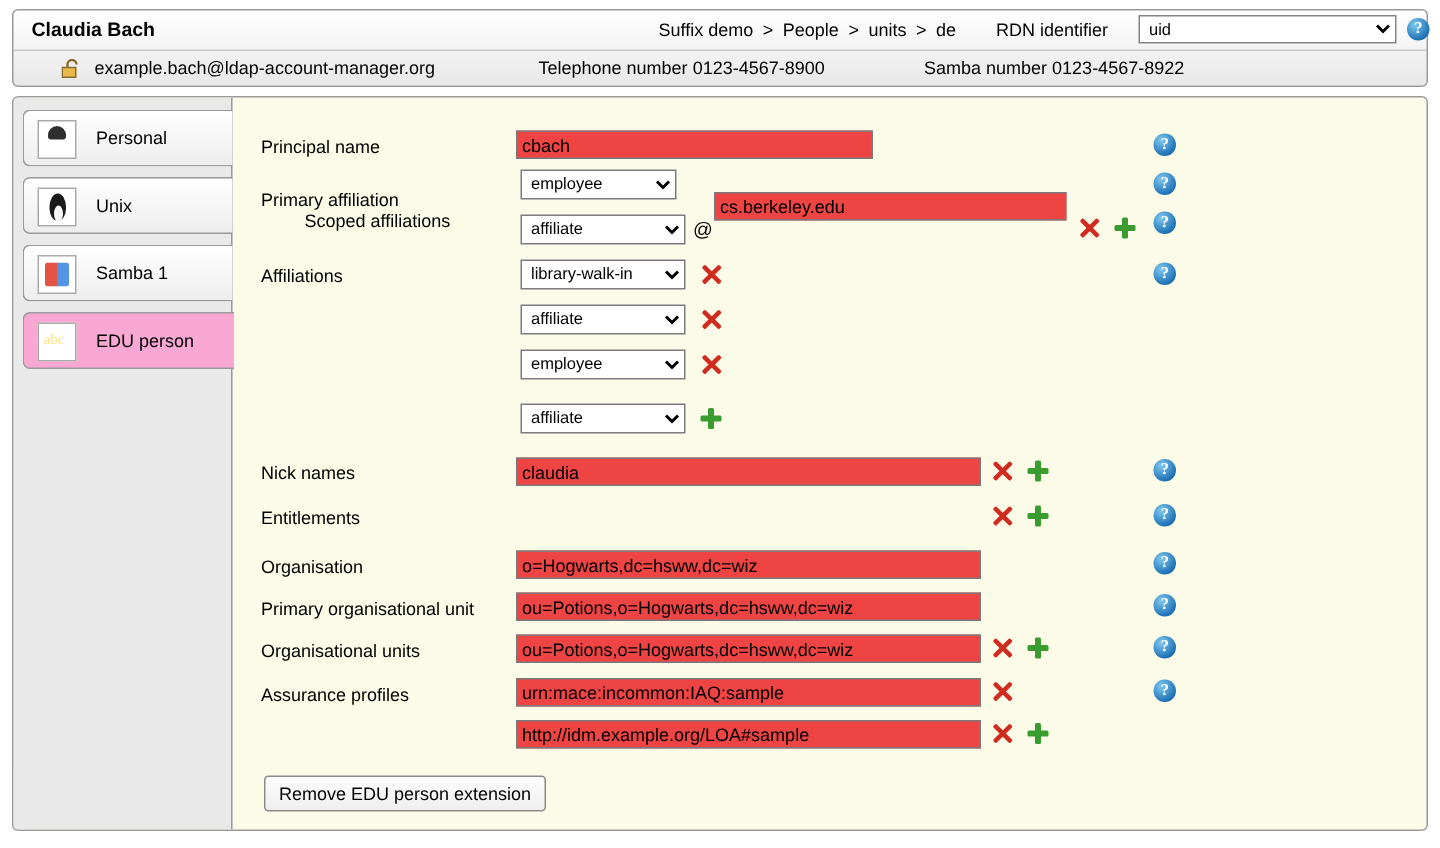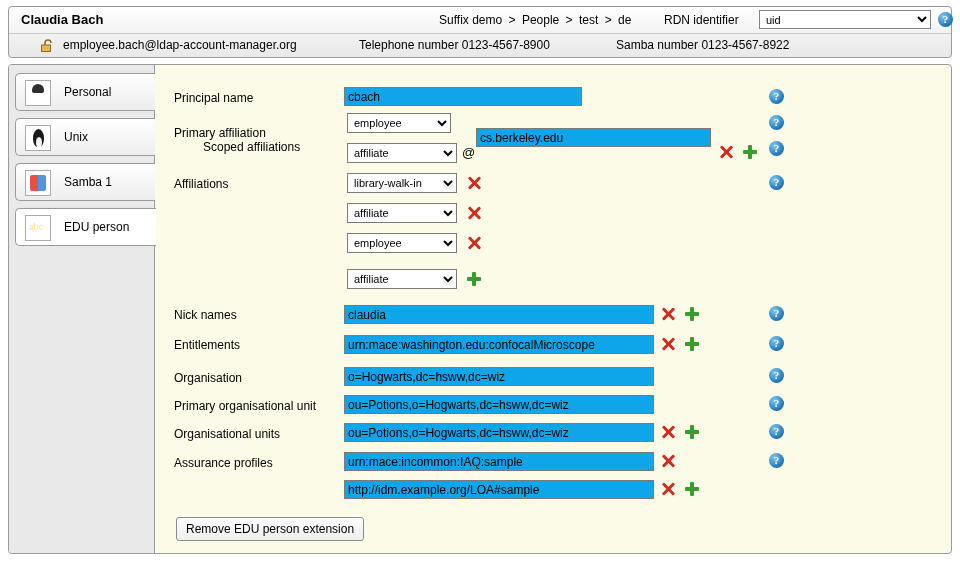--- a/index.html
+++ b/index.html
@@ -159,21 +159,21 @@
     width: 140px;
     height: 38px;
     border: 1px solid #9a9a9a;
     border-right: none;
     border-radius: 5px 0 0 5px;
     background: linear-gradient(to bottom, #ffffff, #ededed);
     box-sizing: border-box;
     cursor: pointer;
   }
   .tab.active {
-    background: #ffffff;
+    background: #f9a8d4;
     border-color: #9a9a9a;
     width: 141px;
   }
   .tab .tab-label {
     position: absolute;
     left: 48px;
     top: 11px;
     font-size: 12px;
     color: #000;
   }
@@ -251,21 +251,21 @@
     position: absolute;
     font-size: 12px;
     color: #000;
     white-space: nowrap;
   }
   input.txt {
     position: absolute;
     font-family: "Liberation Sans", sans-serif;
     font-size: 12px;
     border: 1px solid #7a7a7a;
-    background: #0ea5e9;
+    background: #ef4444;
     padding: 1px 3px;
     height: 19px;
     box-sizing: border-box;
     color: #000;
   }
   select.sel {
     position: absolute;
     font-family: "Liberation Sans", sans-serif;
     font-size: 11px;
     border: 1px solid #7a7a7a;
@@ -324,36 +324,36 @@
 
   <div class="header">
     <div class="hdr-row1">
       <div class="hdr-title">Claudia Bach</div>
       <div class="hdr-suffix">
         <span>Suffix</span>
         <span>demo</span>
         <span class="crumb-sep">&gt;</span>
         <span>People</span>
         <span class="crumb-sep">&gt;</span>
-        <span>test</span>
+        <span>units</span>
         <span class="crumb-sep">&gt;</span>
         <span>de</span>
       </div>
       <div class="hdr-rdn-label">RDN identifier</div>
       <select class="combo hdr-rdn-select">
         <option>uid</option>
       </select>
       <span class="help-icon hdr-help">?</span>
     </div>
     <div class="hdr-row2">
       <svg class="lock-icon" viewBox="0 0 14 13">
         <path d="M4 6 V4 a3 3 0 0 1 6 0" fill="none" stroke="#8a6a2a" stroke-width="1.6"></path>
         <rect x="0.5" y="6" width="9" height="6.5" fill="#e8b84b" stroke="#8a6a2a" stroke-width="1"></rect>
       </svg>
-      <div class="hdr-mail">employee.bach@ldap-account-manager.org</div>
+      <div class="hdr-mail">example.bach@ldap-account-manager.org</div>
       <div class="hdr-tel">
         <span>Telephone number</span>
         <span>0123-4567-8900</span>
       </div>
       <div class="hdr-mob">
         <span>Samba number</span>
         <span>0123-4567-8922</span>
       </div>
     </div>
   </div>
@@ -423,21 +423,20 @@
       </select>
       <span class="add-icon" style="left:310px; top:206px;"></span>
 
       <div class="lbl" style="left:18px; top:243px;">Nick names</div>
       <input class="txt" style="left: 188px; top: 240px; width: 310px;" value="claudia">
       <span class="del-icon" style="left:504px; top:241px;"></span>
       <span class="add-icon" style="left:528px; top:241px;"></span>
       <span class="help-icon hlp" style="left:613px; top:241px;">?</span>
 
       <div class="lbl" style="left:18px; top:273px;">Entitlements</div>
-      <input class="txt" style="left: 188px; top: 270px; width: 310px;" value="urn:mace:washington.edu:confocalMicroscope">
       <span class="del-icon" style="left:504px; top:271px;"></span>
       <span class="add-icon" style="left:528px; top:271px;"></span>
       <span class="help-icon hlp" style="left:613px; top:271px;">?</span>
 
       <div class="lbl" style="left:18px; top:306px;">Organisation</div>
       <input class="txt" style="left: 188px; top: 302px; width: 310px;" value="o=Hogwarts,dc=hsww,dc=wiz">
       <span class="help-icon hlp" style="left:613px; top:303px;">?</span>
 
       <div class="lbl" style="left:18px; top:334px;">Primary organisational unit</div>
       <input class="txt" style="left: 188px; top: 330px; width: 310px;" value="ou=Potions,o=Hogwarts,dc=hsww,dc=wiz">

